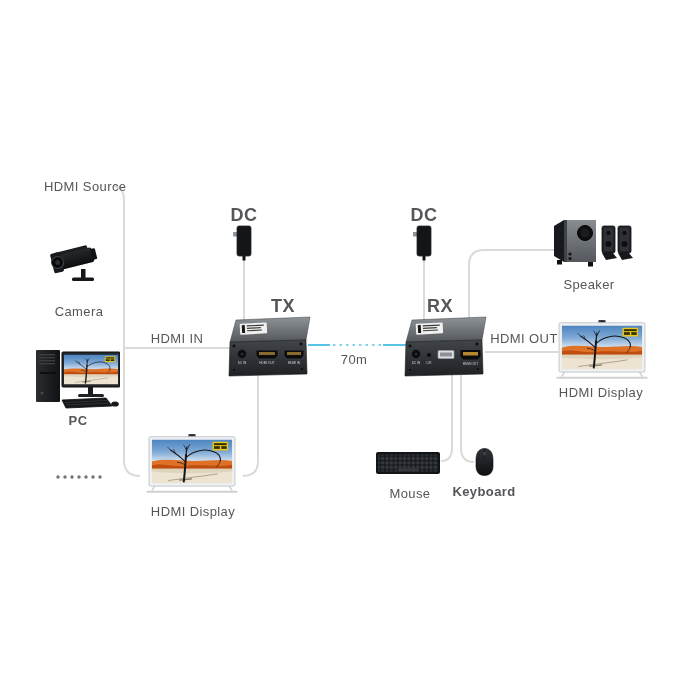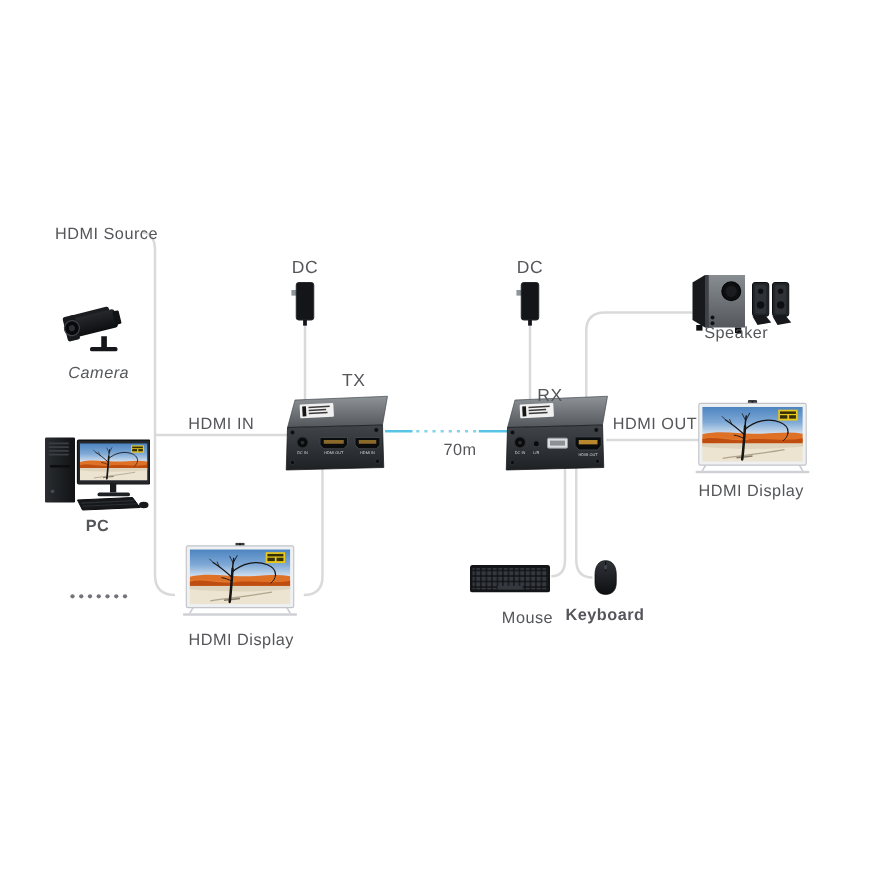--- a/index.html
+++ b/index.html
@@ -1,21 +1,21 @@
 <!DOCTYPE html>
 <html><head>
 <meta charset="utf-8">
 <style>
   html,body{margin:0;padding:0;background:#ffffff;}
   .canvas{position:relative;width:700px;height:700px;background:#ffffff;overflow:hidden;
           font-family:"Liberation Sans", sans-serif;}
   .lbl{position:absolute;color:#55565a;font-size:13px;letter-spacing:.4px;white-space:nowrap;
        transform:translateX(-50%);z-index:3;}
   .lbl.left{transform:none;}
-  .lbl.big{font-size:14px;}
+  .lbl.big{font-size:18px;font-weight:bold;}
   .dev{position:absolute;z-index:2;}
   svg{display:block;}
   #wires{position:absolute;left:0;top:0;z-index:1;}
 </style>
 </head>
 <body>
 
 <div class="canvas">
 
   <svg width="0" height="0" style="position:absolute" xmlns="http://www.w3.org/2000/svg" xmlns:xlink="http://www.w3.org/1999/xlink" aria-hidden="true">
@@ -113,33 +113,33 @@
         <circle cx="65" cy="477" r="1.7"></circle>
         <circle cx="72" cy="477" r="1.7"></circle>
       <circle cx="79" cy="477" r="1.7"></circle>
         <circle cx="86" cy="477" r="1.7"></circle>
         <circle cx="93" cy="477" r="1.7"></circle>
       <circle cx="100" cy="477" r="1.7"></circle>
     </g>
   </svg>
 
   <div class="lbl left" style="left:44px;top:179px;">HDMI Source</div>
-  <div class="lbl" style="left:79px;top:290px;font-style:italic;">Camera</div>
+  <div class="lbl" style="left:79px;top:304px;">Camera</div>
   <div class="lbl" style="left:78px;top:413px;font-weight:bold;">PC</div>
   <div class="lbl" style="left:177px;top:331px;">HDMI IN</div>
   <div class="lbl big" style="left:283px;top:296px;">TX</div>
-  <div class="lbl big" style="left:440px;top:308px;">RX</div>
+  <div class="lbl big" style="left:440px;top:296px;">RX</div>
   <div class="lbl big" style="left:244px;top:205px;">DC</div>
   <div class="lbl big" style="left:424px;top:205px;">DC</div>
-  <div class="lbl" style="left:354px;top:352px;margin-left:14px;">70m</div>
-  <div class="lbl" style="left:589px;top:258px;">Speaker</div>
+  <div class="lbl" style="left:354px;top:352px;">70m</div>
+  <div class="lbl" style="left:589px;top:277px;">Speaker</div>
   <div class="lbl" style="left:524px;top:331px;">HDMI OUT</div>
   <div class="lbl" style="left:601px;top:385px;">HDMI Display</div>
   <div class="lbl" style="left:193px;top:504px;">HDMI Display</div>
-  <div class="lbl" style="left:410px;top:486px;margin-left:12px;">Mouse</div>
+  <div class="lbl" style="left:410px;top:486px;">Mouse</div>
   <div class="lbl" style="left:484px;top:484px;font-weight:bold;">Keyboard</div>
 
   <div class="dev" style="left:48px;top:234px;">
     <svg width="60" height="52" viewBox="0 0 60 52" xmlns="http://www.w3.org/2000/svg">
       <g transform="rotate(-14 28 26)">
         <rect x="8" y="14" width="34" height="5" rx="2" fill="#1b1d21"></rect>
         <rect x="10" y="17" width="36" height="15" rx="3" fill="url(#camg)"></rect>
         <rect x="44" y="19" width="5" height="11" rx="1" fill="#101214"></rect>
         <rect x="4" y="14" width="10" height="20" rx="2" fill="#17191d"></rect>
         <circle cx="9.5" cy="24" r="6" fill="#08090a" stroke="#3e4249" stroke-width="1"></circle>

